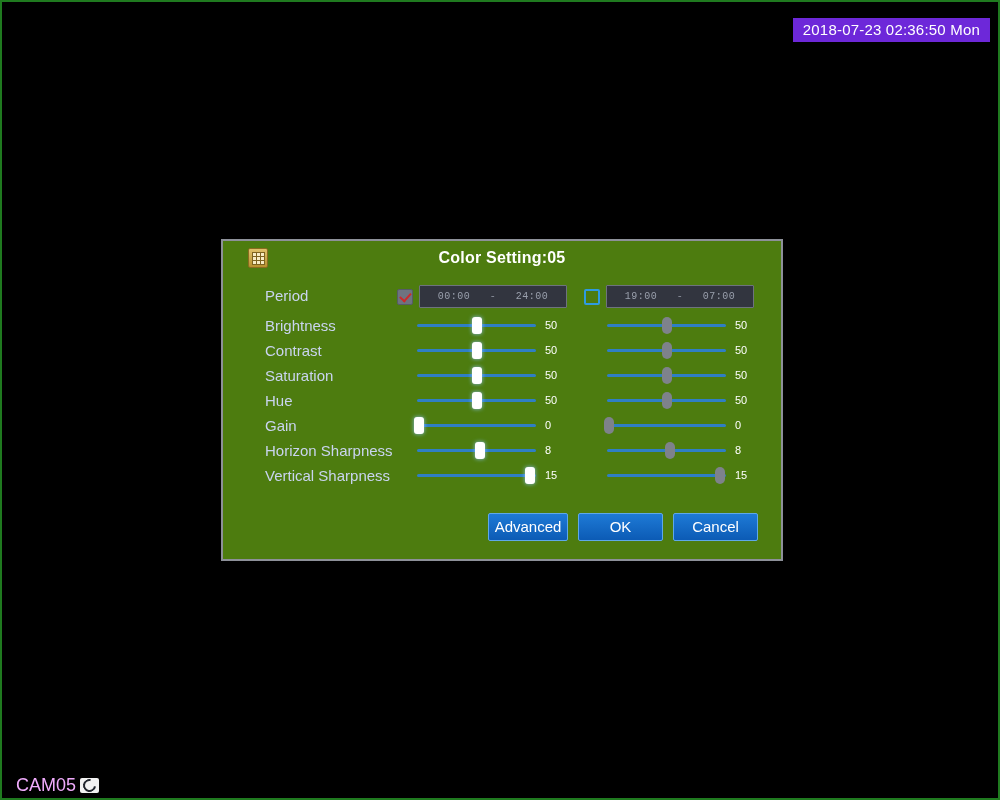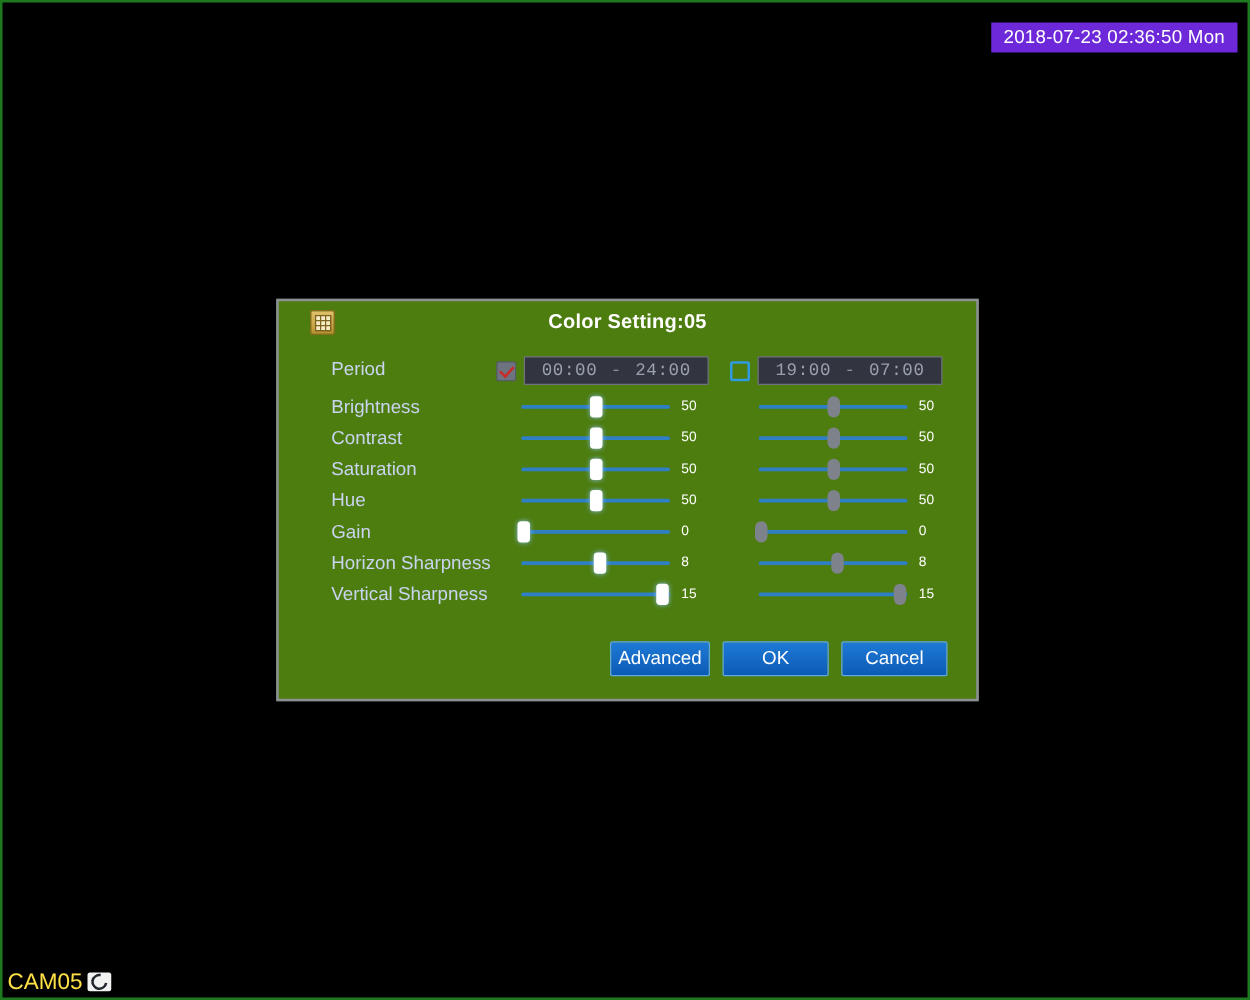--- a/index.html
+++ b/index.html
@@ -27,25 +27,25 @@
     font-size: 15px;
     letter-spacing: 0.2px;
     padding: 3px 10px 4px 10px;
     white-space: nowrap;
     font-family: "Liberation Sans", sans-serif;
   }
 
   
   #osd-channel {
     position: absolute;
-    left: 4px; bottom: 2px;
+    left: 14px; bottom: 2px;
     display: flex;
     align-items: center;
     gap: 4px;
-    color: #fde047;
+    color: #f0abfc;
     font-size: 18px;
   }
   #osd-channel .cam-label { text-shadow: 0 0 2px #000; }
   .record-icon {
     width: 19px; height: 15px;
     background: #f2f2f2;
     border-radius: 2px;
     display: inline-flex;
     align-items: center;
     justify-content: center;
@@ -149,21 +149,21 @@
     border: 2px solid #2f9be0;
   }
   .timefield {
     position: absolute;
     top: 2px;
     height: 23px;
     border: 1px solid #6e737e;
     border-radius: 1px;
     background: #32353f;
     color: #9aa0ad;
-    font-size: 14px;
+    font-size: 10px;
     font-family: "Liberation Mono", monospace;
     display: flex;
     align-items: center;
     justify-content: space-around;
     padding: 0 8px;
     letter-spacing: .5px;
   }
   .timefield.left  { left: 172px; width: 148px; }
   .timefield.right { left: 359px; width: 148px; }
   .timefield .sep { opacity: .85; }

